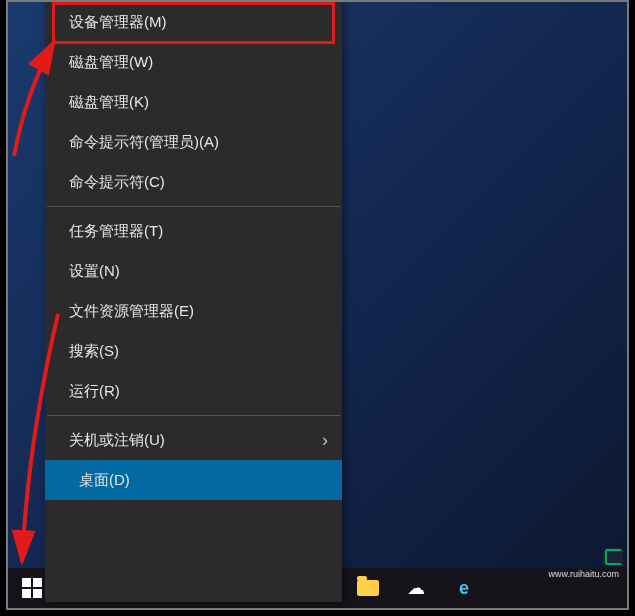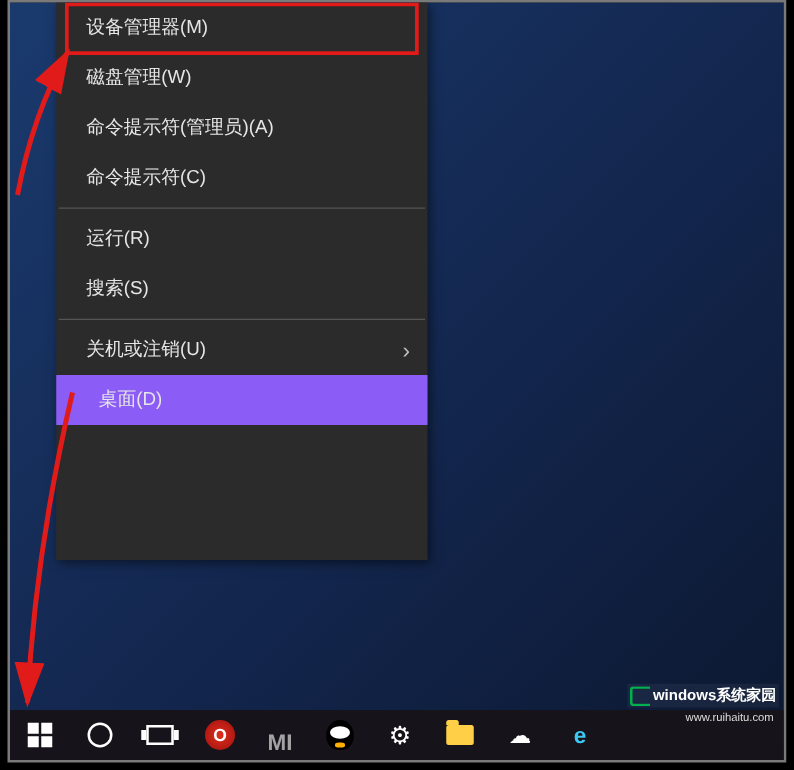--- a/index.html
+++ b/index.html
@@ -25,36 +25,36 @@
   .desktop {
     position: absolute;
     inset: 0;
   }
   
   .context-menu {
     position: absolute;
     left: 37px;
     top: 0;
     width: 297px;
-    height: 446px;
+    height: 600px;
     background: #2b2b2b;
     color: #e6e6e6;
     font-size: 15px;
     box-shadow: 2px 2px 8px rgba(0,0,0,0.5);
     z-index: 20;
   }
   .menu-item {
     height: 40px;
     line-height: 40px;
     padding-left: 24px;
     cursor: default;
     position: relative;
   }
   .menu-item.hovered {
-    background: #8b5cf6;
+    background: #0369a1;
     padding-left: 34px;
   }
   .menu-item.has-submenu::after {
     content: "›";
     position: absolute;
     right: 14px;
     top: 0;
     height: 40px;
     line-height: 40px;
     font-size: 18px;
@@ -190,37 +190,40 @@
       <marker id="ah2" markerWidth="10" markerHeight="10" refX="8" refY="3" orient="auto">
         <path d="M0,0 L9,3 L0,6 Z" fill="#e11a1a"></path>
       </marker>
     </defs>
     <path d="M50,2 Q20,130 14,250" stroke="#e11a1a" stroke-width="4" fill="none" marker-end="url(#ah2)"></path>
   </svg>
 
   <div class="context-menu">
     <div class="menu-item"><span>设备管理器(M)</span></div>
     <div class="menu-item"><span>磁盘管理(W)</span></div>
+    <div class="menu-item"><span>磁盘管理(K)</span></div>
     <div class="menu-item"><span>命令提示符(管理员)(A)</span></div>
     <div class="menu-item"><span>命令提示符(C)</span></div>
 
     <div class="menu-sep"></div>
 
+    <div class="menu-item"><span>任务管理器(T)</span></div>
+    <div class="menu-item"><span>设置(N)</span></div>
+    <div class="menu-item"><span>文件资源管理器(E)</span></div>
+    <div class="menu-item"><span>搜索(S)</span></div>
     <div class="menu-item"><span>运行(R)</span></div>
-    <div class="menu-item"><span>搜索(S)</span></div>
 
     <div class="menu-sep"></div>
 
     <div class="menu-item has-submenu"><span>关机或注销(U)</span></div>
     <div class="menu-item hovered"><span>桌面(D)</span></div>
   </div>
 
   <div class="watermark">
     <span class="w-logo"></span>
-    <span>windows系统家园</span>
     <span class="w-sub">www.ruihaitu.com</span>
   </div>
 
   <div class="taskbar">
     <div class="tb-item start-btn">
       <svg width="20" height="20" viewBox="0 0 20 20">
         <rect x="0" y="0" width="9" height="9" fill="#ffffff"></rect>
         <rect x="11" y="0" width="9" height="9" fill="#ffffff"></rect>
         <rect x="0" y="11" width="9" height="9" fill="#ffffff"></rect>
         <rect x="11" y="11" width="9" height="9" fill="#ffffff"></rect>

